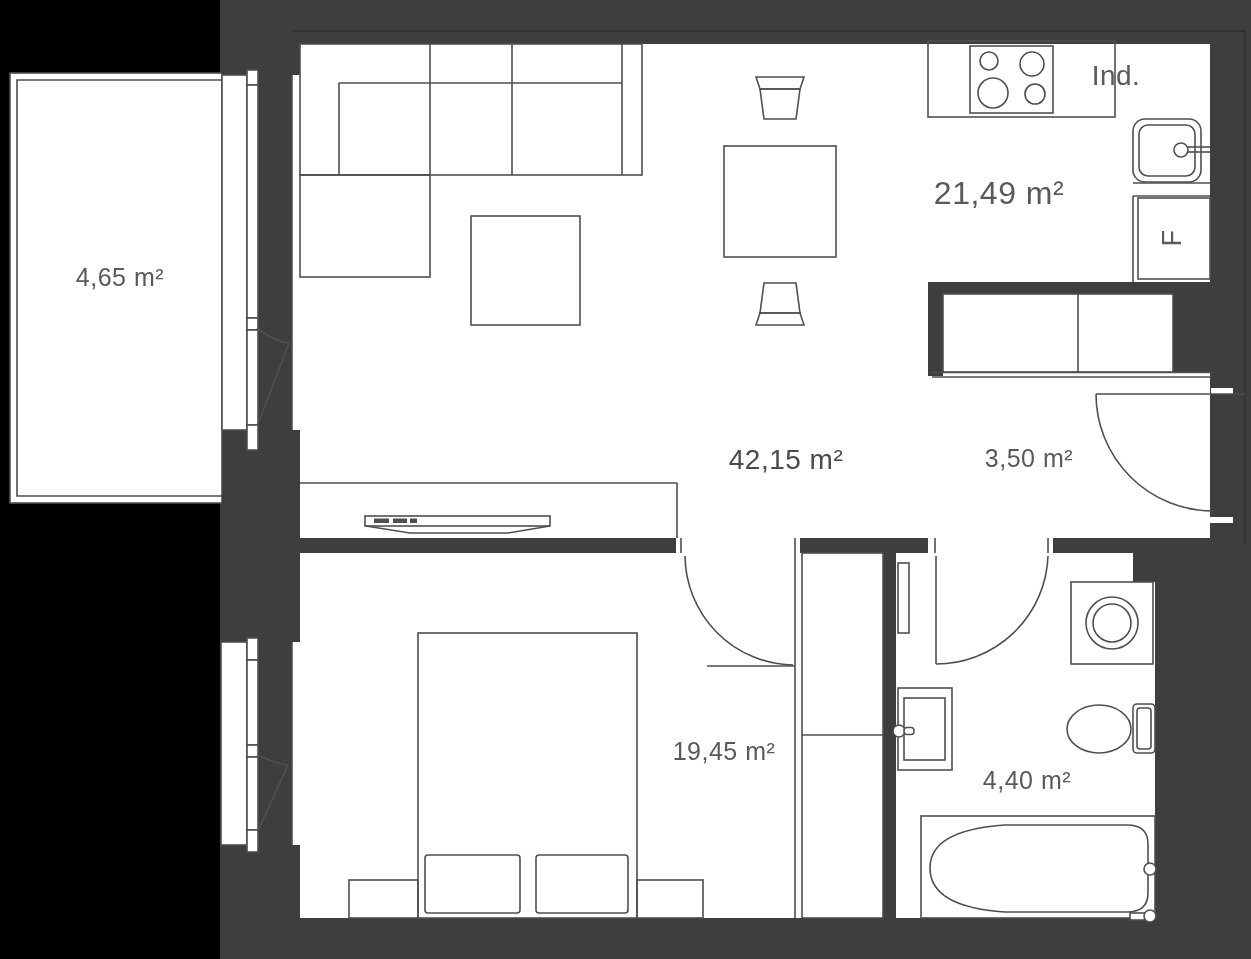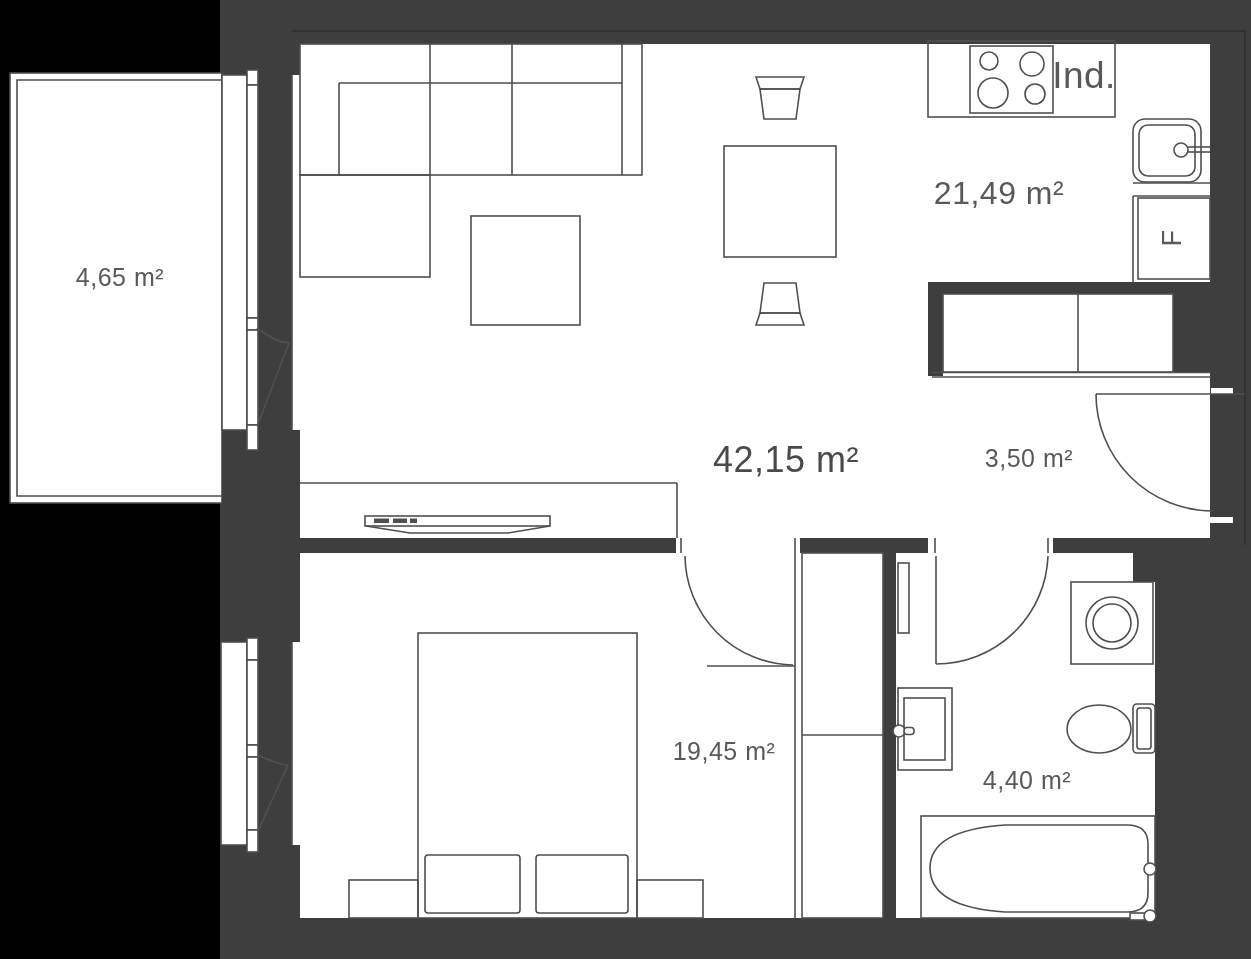--- a/index.html
+++ b/index.html
@@ -12,23 +12,23 @@
   #plan-svg{position:absolute;left:0;top:0;}
   .floor{fill:var(--floor);}
   .wall{fill:var(--wall);}
   .ln{stroke:var(--line);stroke-width:1.6;fill:none;}
   .lnf{stroke:var(--line);stroke-width:1.6;fill:var(--floor);}
   .dash{fill:var(--line);}
   .edge{stroke:#323232;stroke-width:2;fill:none;}
   .lbl{position:absolute;transform:translate(-50%,-50%);color:var(--text);
        font-size:25px;white-space:nowrap;letter-spacing:.5px;}
   .lbl-kitchen{font-size:32px;}
-  .lbl-ind{font-size:37px;}
+  .lbl-ind{font-size:28px;margin-left:32px;}
   .lbl-unit{font-size:54px;font-weight:bold;color:var(--title);letter-spacing:1px;}
-  .lbl-total{font-size:36px;color:#4a4a4a;}
+  .lbl-total{font-size:28px;color:#4a4a4a;}
   .lbl-fridge{font-size:27px;transform:translate(-50%,-50%) rotate(-90deg);}
 </style>
 </head>
 <body>
 
 <div id="stage">
   <svg id="plan-svg" width="1251" height="959" viewBox="0 0 1251 959">
 
     <rect class="wall" x="220" y="0" width="1031" height="959"></rect>
     <path class="edge" d="M292 31 H1245 V545"></path>

